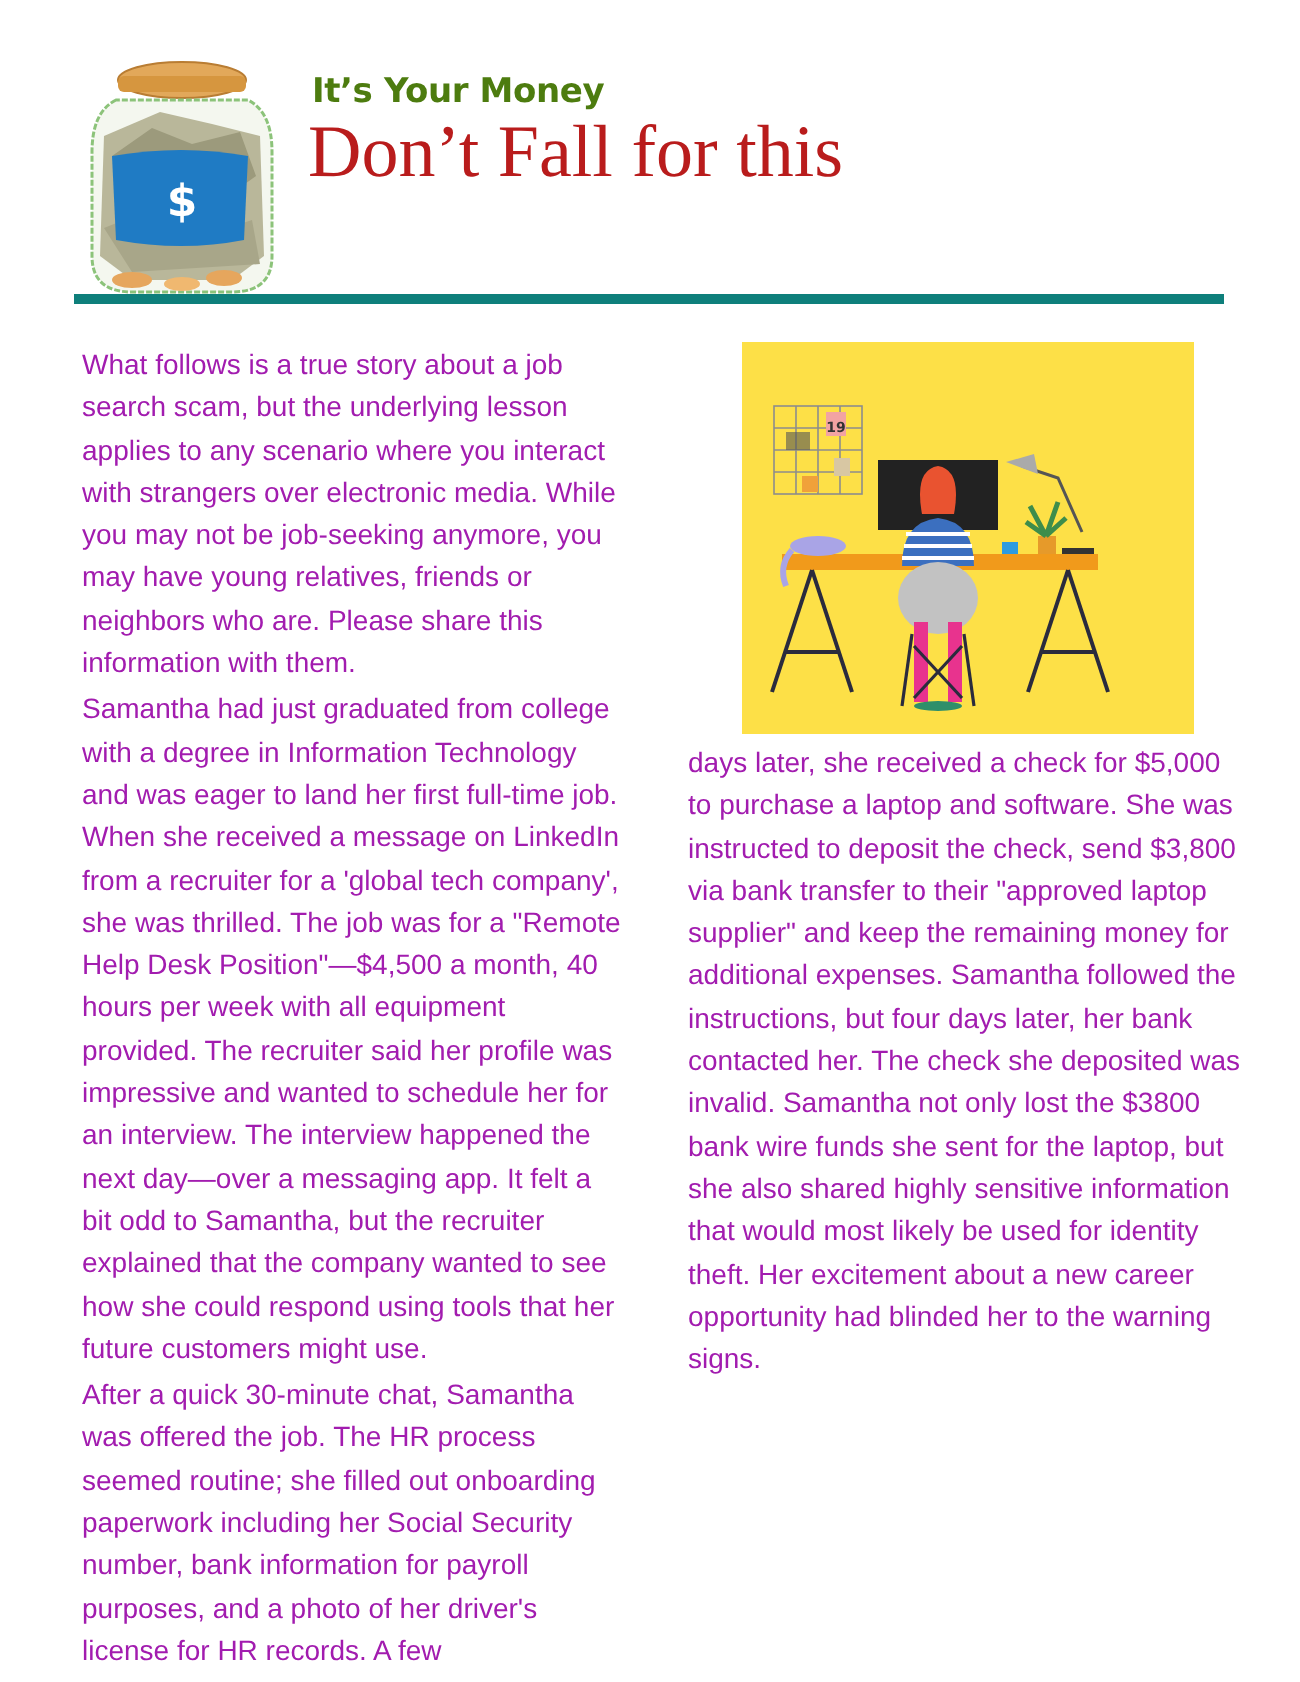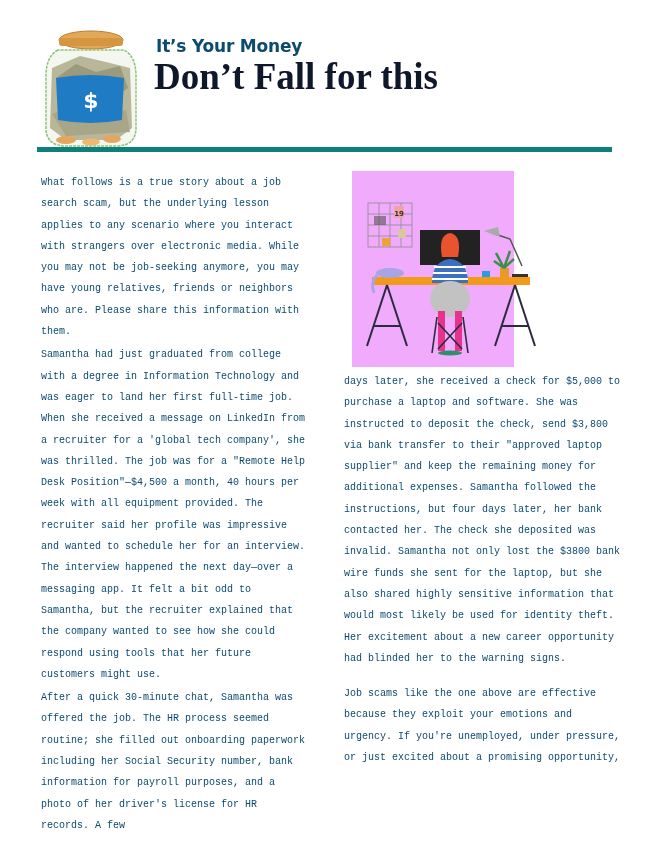--- a/index.html
+++ b/index.html
@@ -1,27 +1,27 @@
 <!DOCTYPE html>
 <html><head>
 <meta charset="utf-8">
 <style>
   html, body { margin: 0; padding: 0; background: #ffffff; }
   body { width: 650px; height: 841px; position: relative; overflow: hidden; font-family: "DejaVu Serif", "Liberation Serif", serif; color: #1a1a1a; }
   .jar { position: absolute; left: 36px; top: 28px; width: 110px; height: 122px; }
-  .kicker { position: absolute; left: 156px; top: 36px; font-family: "DejaVu Sans", "Liberation Sans", sans-serif; font-weight: bold; font-size: 17px; color: #0c4a6e; letter-spacing: -0.2px; text-align: right; }
-  .title { position: absolute; left: 154px; top: 58px; font-family: "Liberation Serif", "DejaVu Serif", serif; font-weight: bold; font-size: 37px; line-height: 38px; color: #0f172a; }
+  .kicker { position: absolute; left: 156px; top: 36px; font-family: "DejaVu Sans", "Liberation Sans", sans-serif; font-weight: bold; font-size: 17px; color: #4d7c0f; letter-spacing: -0.2px; text-align: right; }
+  .title { position: absolute; left: 154px; top: 58px; font-family: "Liberation Serif", "DejaVu Serif", serif; font-weight: normal; font-size: 37px; line-height: 38px; color: #b91c1c; }
   .rule { position: absolute; left: 37px; top: 147px; width: 575px; height: 5px; background: #0e7f7b; }
-  .col { position: absolute; font-family: Liberation Mono, monospace; font-size: 10px; line-height: 21.3px; color: #0c4a6e; }
+  .col { position: absolute; font-family: Liberation Sans, sans-serif; font-size: 14px; line-height: 21.3px; color: #a21caf; }
   .col p { margin: 0; }
   .left { left: 41px; top: 172px; width: 270px; }
   .left p + p { margin-top: 2px; }
   .right { left: 344px; top: 371px; width: 280px; }
   .right p + p { margin-top: 14px; }
-  .illus { position: absolute; left: 352px; top: 171px; width: 162px; height: 196px; background: #f0abfc; }
+  .illus { position: absolute; left: 371px; top: 171px; width: 226px; height: 196px; background: #fde047; }
 </style>
 </head>
 <body>
 
 <svg class="jar" viewBox="0 0 110 122">
   <ellipse cx="55" cy="12" rx="32" ry="9" fill="#e2a85a" stroke="#b97d33" stroke-width="1"></ellipse>
   <rect x="23" y="10" width="64" height="8" rx="3" fill="#d6963f"></rect>
   <path d="M22 22 Q10 28 10 48 L10 100 Q10 118 30 118 L80 118 Q100 118 100 100 L100 48 Q100 28 88 22 Z" fill="#f4f7ef" stroke="#8cc37a" stroke-width="1.5" stroke-dasharray="3 1"></path>
   <path d="M16 40 L44 28 L70 34 L94 40 L96 100 L80 112 L30 112 L14 100 Z" fill="#b9b79a"></path>
   <path d="M20 50 L40 36 L60 44 L84 38 L92 60 L78 70 L50 60 L24 66 Z" fill="#9c9a7c"></path>
@@ -105,14 +105,13 @@
         <line x1="111" y1="146" x2="116" y2="182"></line>
         <line x1="86" y1="152" x2="110" y2="178"></line>
         <line x1="110" y1="152" x2="86" y2="178"></line>
     </g>
     <ellipse cx="98" cy="182" rx="12" ry="2.5" fill="#2f8f6a"></ellipse>
   </svg>
 </div>
 
 <div class="col right">
   <p>days later, she received a check for $5,000 to purchase a laptop and software.  She was instructed to deposit the check, send $3,800 via bank transfer to their "approved laptop supplier" and keep the remaining money for additional expenses.  Samantha followed the instructions, but four days later, her bank contacted her.  The check she deposited was invalid.  Samantha not only lost the $3800 bank wire funds she sent for the laptop, but she also shared highly sensitive information that would most likely be used for identity theft.  Her excitement about a new career opportunity had blinded her to the warning signs.</p>
-  <p>Job scams like the one above are effective because they exploit your emotions and urgency.  If you're unemployed, under pressure, or just excited about a promising opportunity,</p>
 </div>
 
 </body></html>

